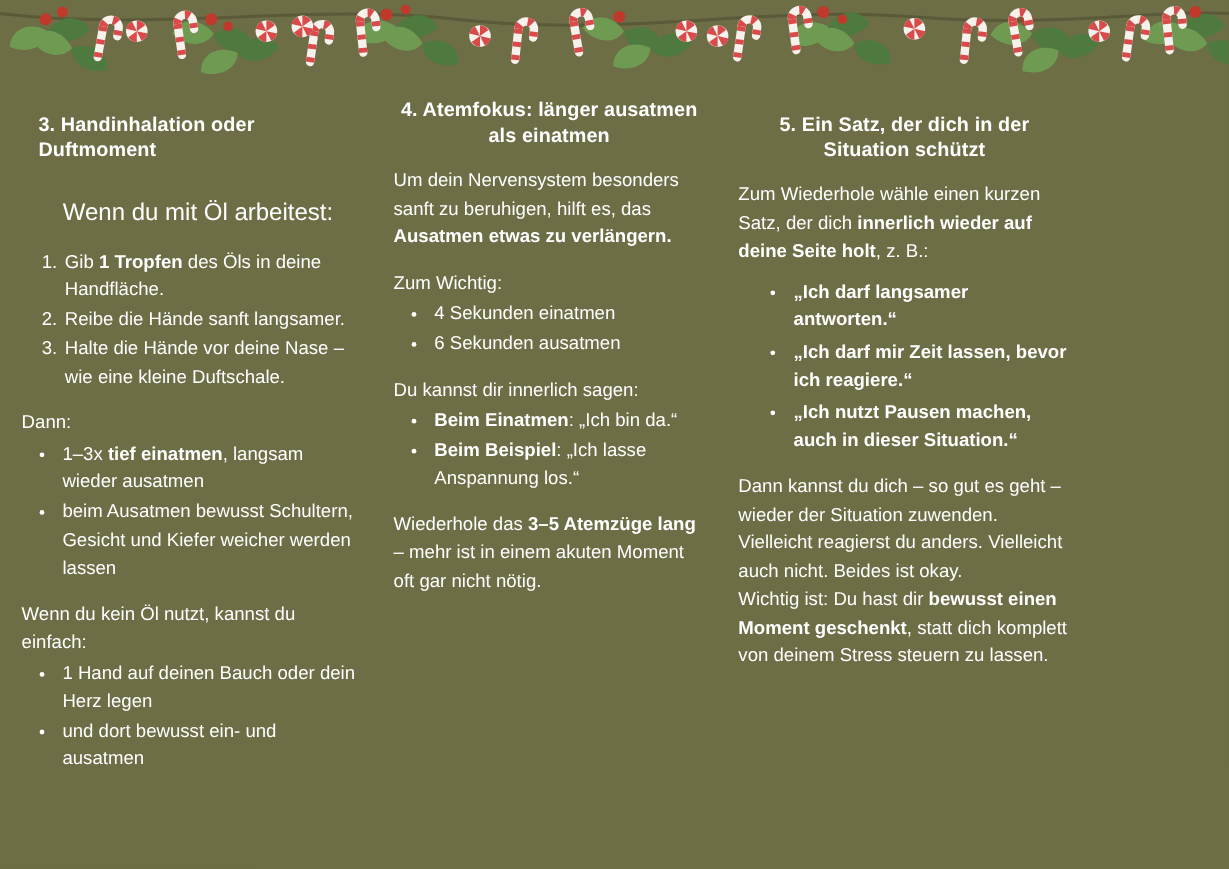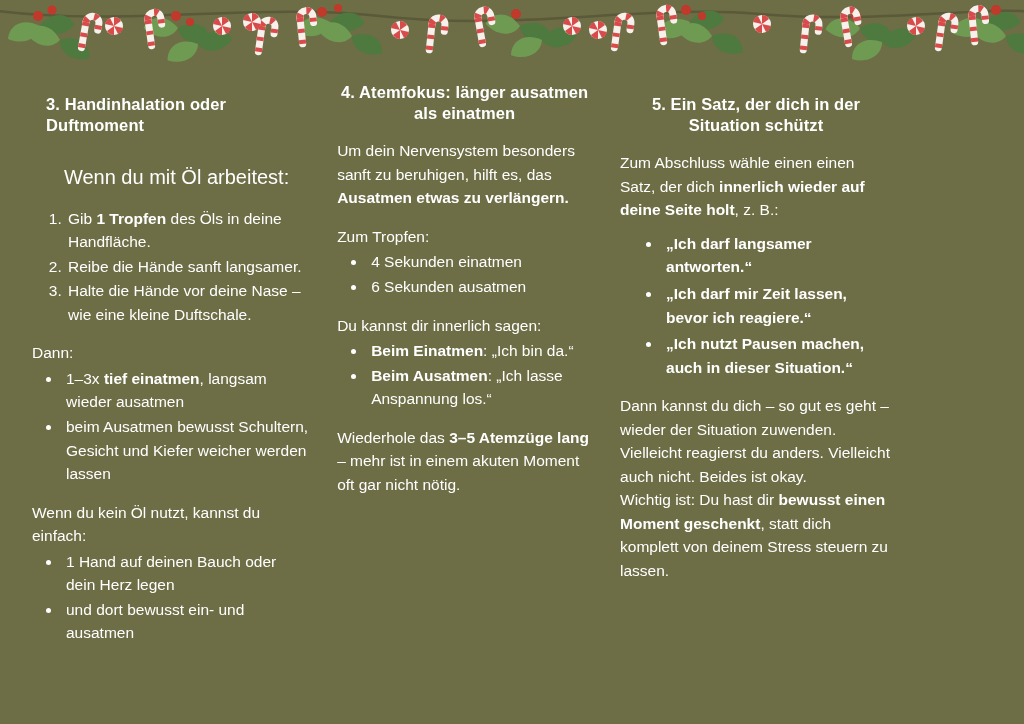--- a/index.html
+++ b/index.html
@@ -30,21 +30,21 @@
   .page {
     position: absolute;
     top: 72px;
     left: 0;
     width: 924px;
     height: 652px;
     display: flex;
     flex-direction: row;
     align-items: flex-start;
     box-sizing: border-box;
-    padding: 10px 18px 0 18px;
+    padding: 10px 18px 0 4px;
   }
   .col {
     box-sizing: border-box;
     padding: 0 14px;
   }
   .col-1 { width: 352px; }
   .col-2 { width: 326px; }
   .col-3 { width: 346px; }
 
   h2.col-title {
@@ -285,42 +285,42 @@
     </ul>
   </section>
 
   <section class="col col-2">
     <h2 class="col-title">4. Atemfokus: länger ausatmen als einatmen</h2>
 
     <p class="body">
       <span>Um dein Nervensystem besonders sanft zu beruhigen, hilft es, das </span><b>Ausatmen etwas zu verlängern.</b>
     </p>
 
-    <p class="body">Zum Tropfen:</p>
+    <p class="body">Zum Wichtig:</p>
     <ul class="bullets">
       <li>4 Sekunden einatmen</li>
       <li>6 Sekunden ausatmen</li>
     </ul>
 
     <p class="body">Du kannst dir innerlich sagen:</p>
     <ul class="bullets">
       <li><b>Beim Einatmen</b><span>: „Ich bin da.“</span></li>
-      <li><b>Beim Ausatmen</b><span>: „Ich lasse Anspannung los.“</span></li>
+      <li><b>Beim Beispiel</b><span>: „Ich lasse Anspannung los.“</span></li>
     </ul>
 
     <p class="body">
       <span>Wiederhole das </span><b>3–5 Atemzüge lang</b><span> – mehr ist in einem akuten Moment oft gar nicht nötig.</span>
     </p>
   </section>
 
   <section class="col col-3">
     <h2 class="col-title">5. Ein Satz, der dich in der Situation schützt</h2>
 
     <p class="body">
-      <span>Zum Abschluss wähle einen einen Satz, der dich </span><b>innerlich wieder auf deine Seite holt</b><span>, z. B.:</span>
+      <span>Zum Wiederhole wähle einen kurzen Satz, der dich </span><b>innerlich wieder auf deine Seite holt</b><span>, z. B.:</span>
     </p>
 
     <ul class="bullets spaced">
       <li><b>„Ich darf langsamer antworten.“</b></li>
       <li><b>„Ich darf mir Zeit lassen, bevor ich reagiere.“</b></li>
       <li><b>„Ich nutzt Pausen machen, auch in dieser Situation.“</b></li>
     </ul>
 
     <p class="body">Dann kannst du dich – so gut es geht – wieder der Situation zuwenden.</p>
     <p class="body nogap">Vielleicht reagierst du anders. Vielleicht auch nicht. Beides ist okay.</p>

